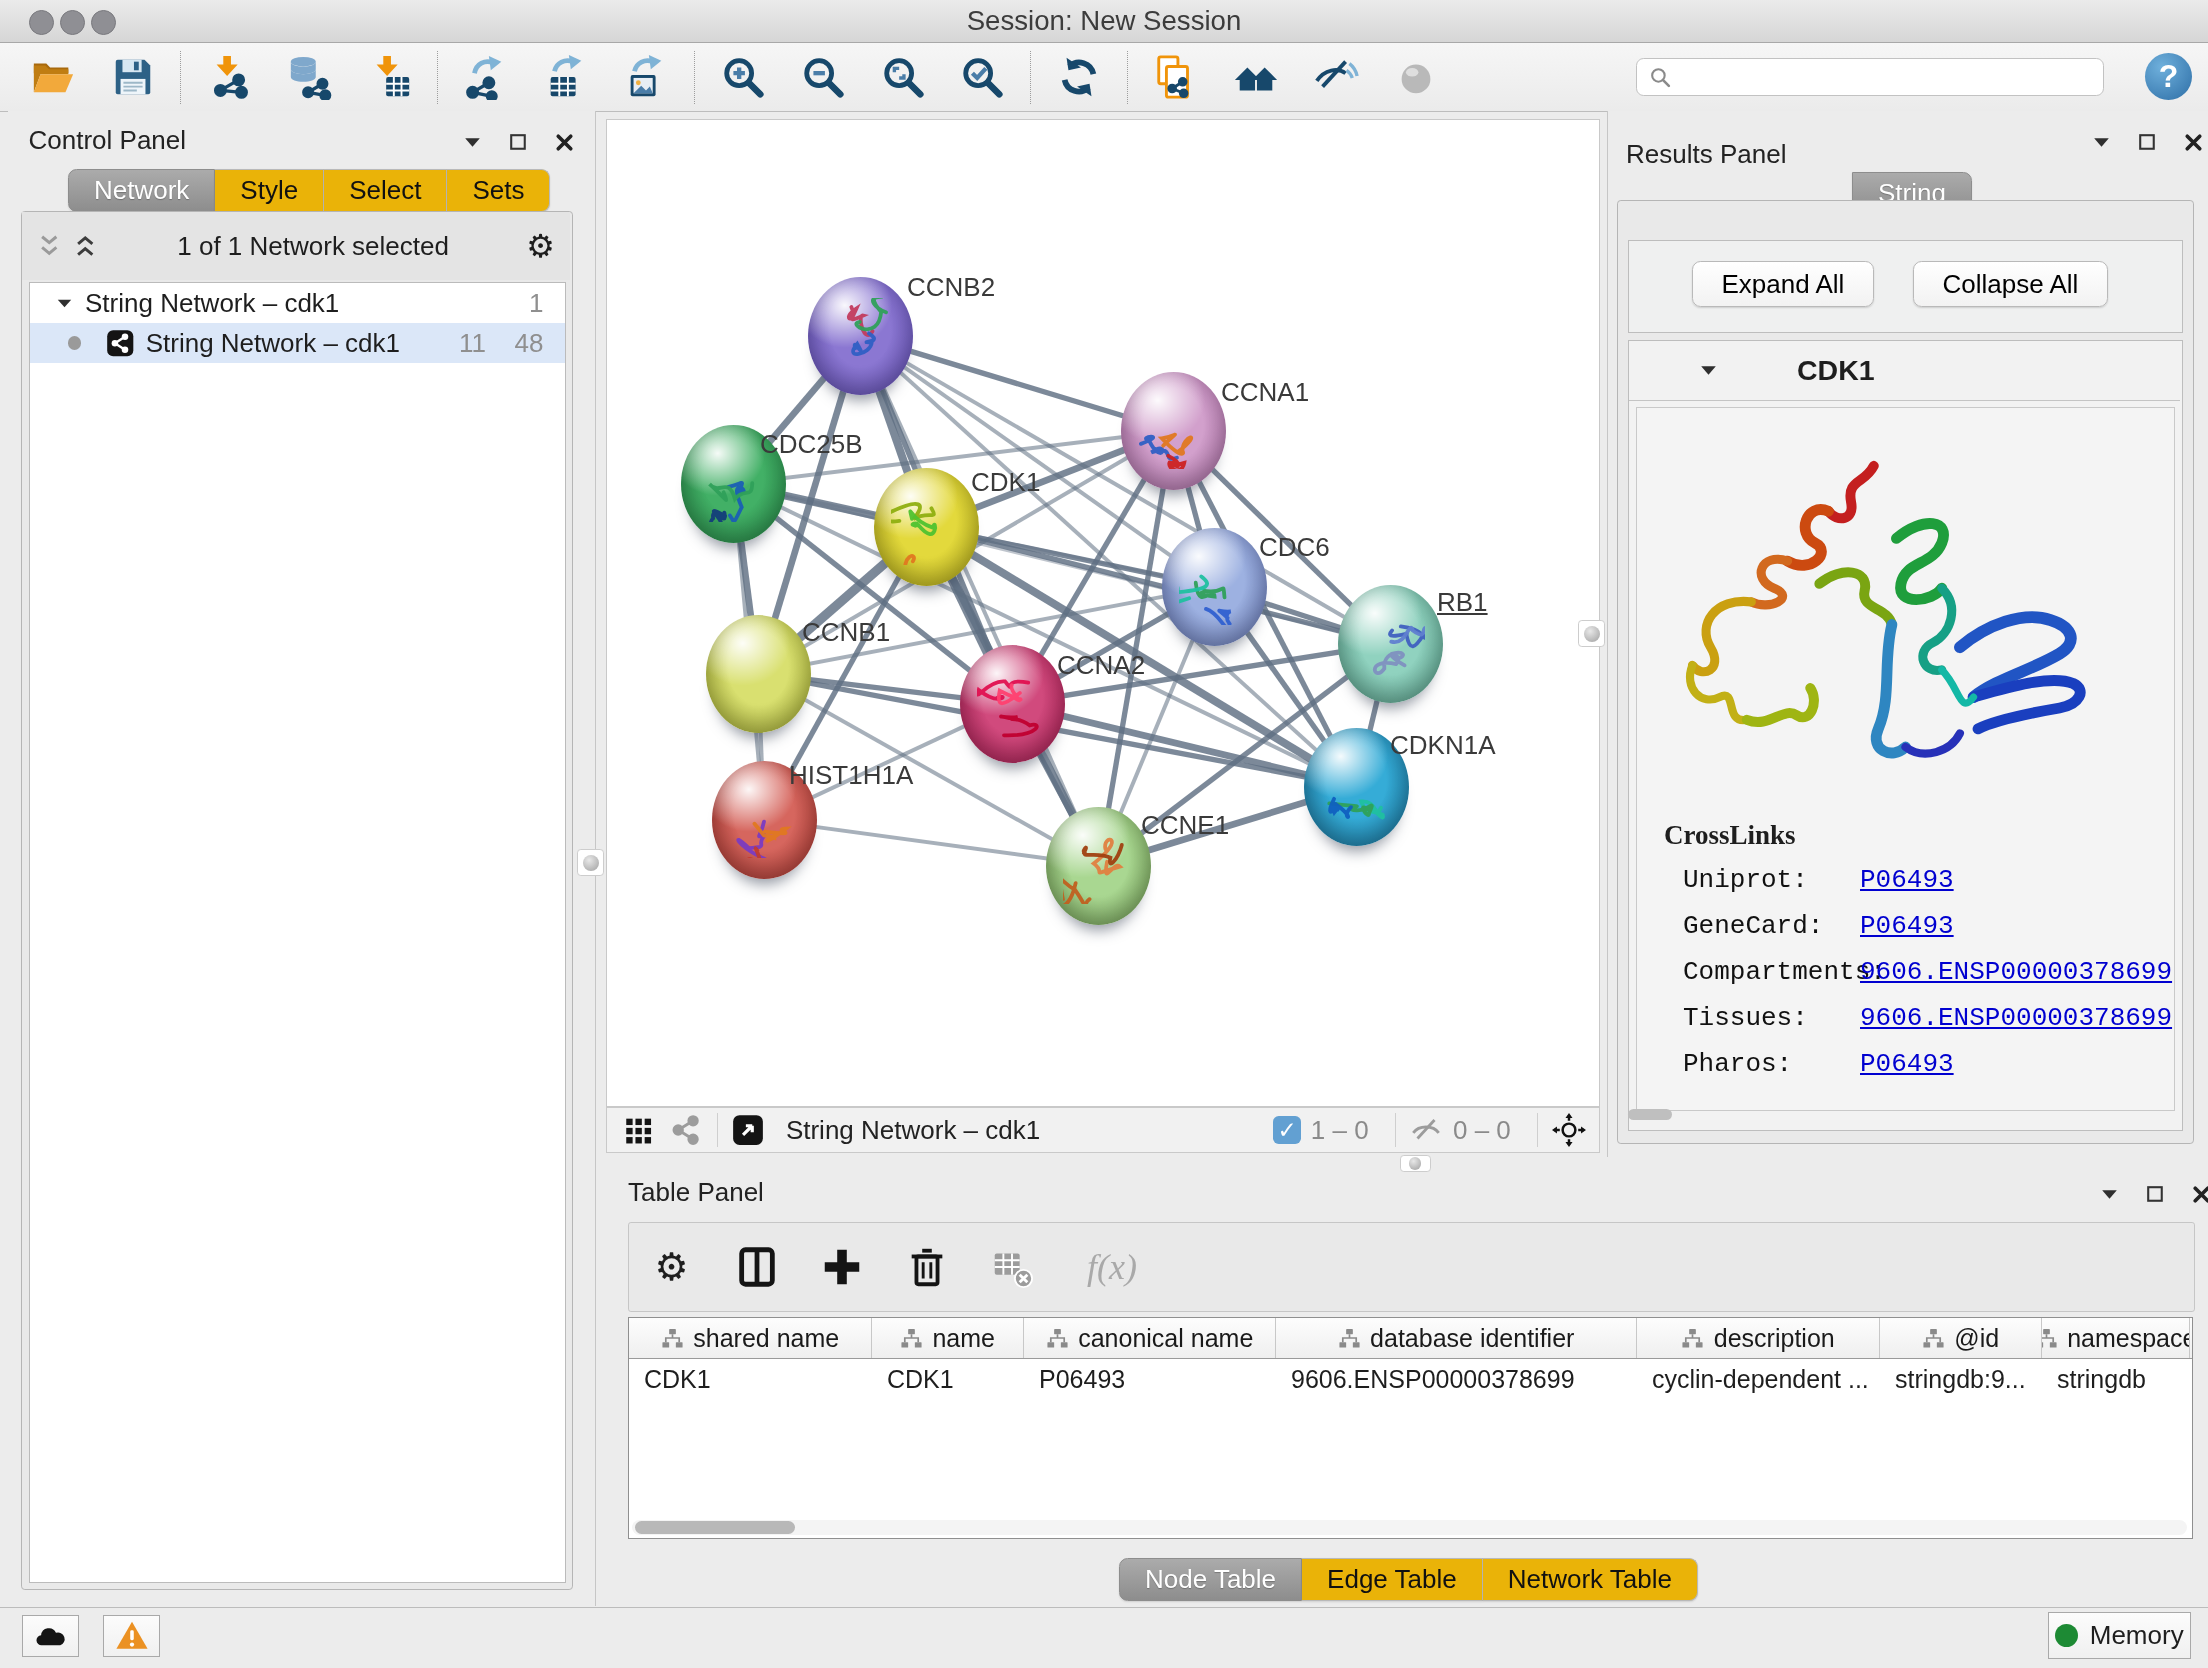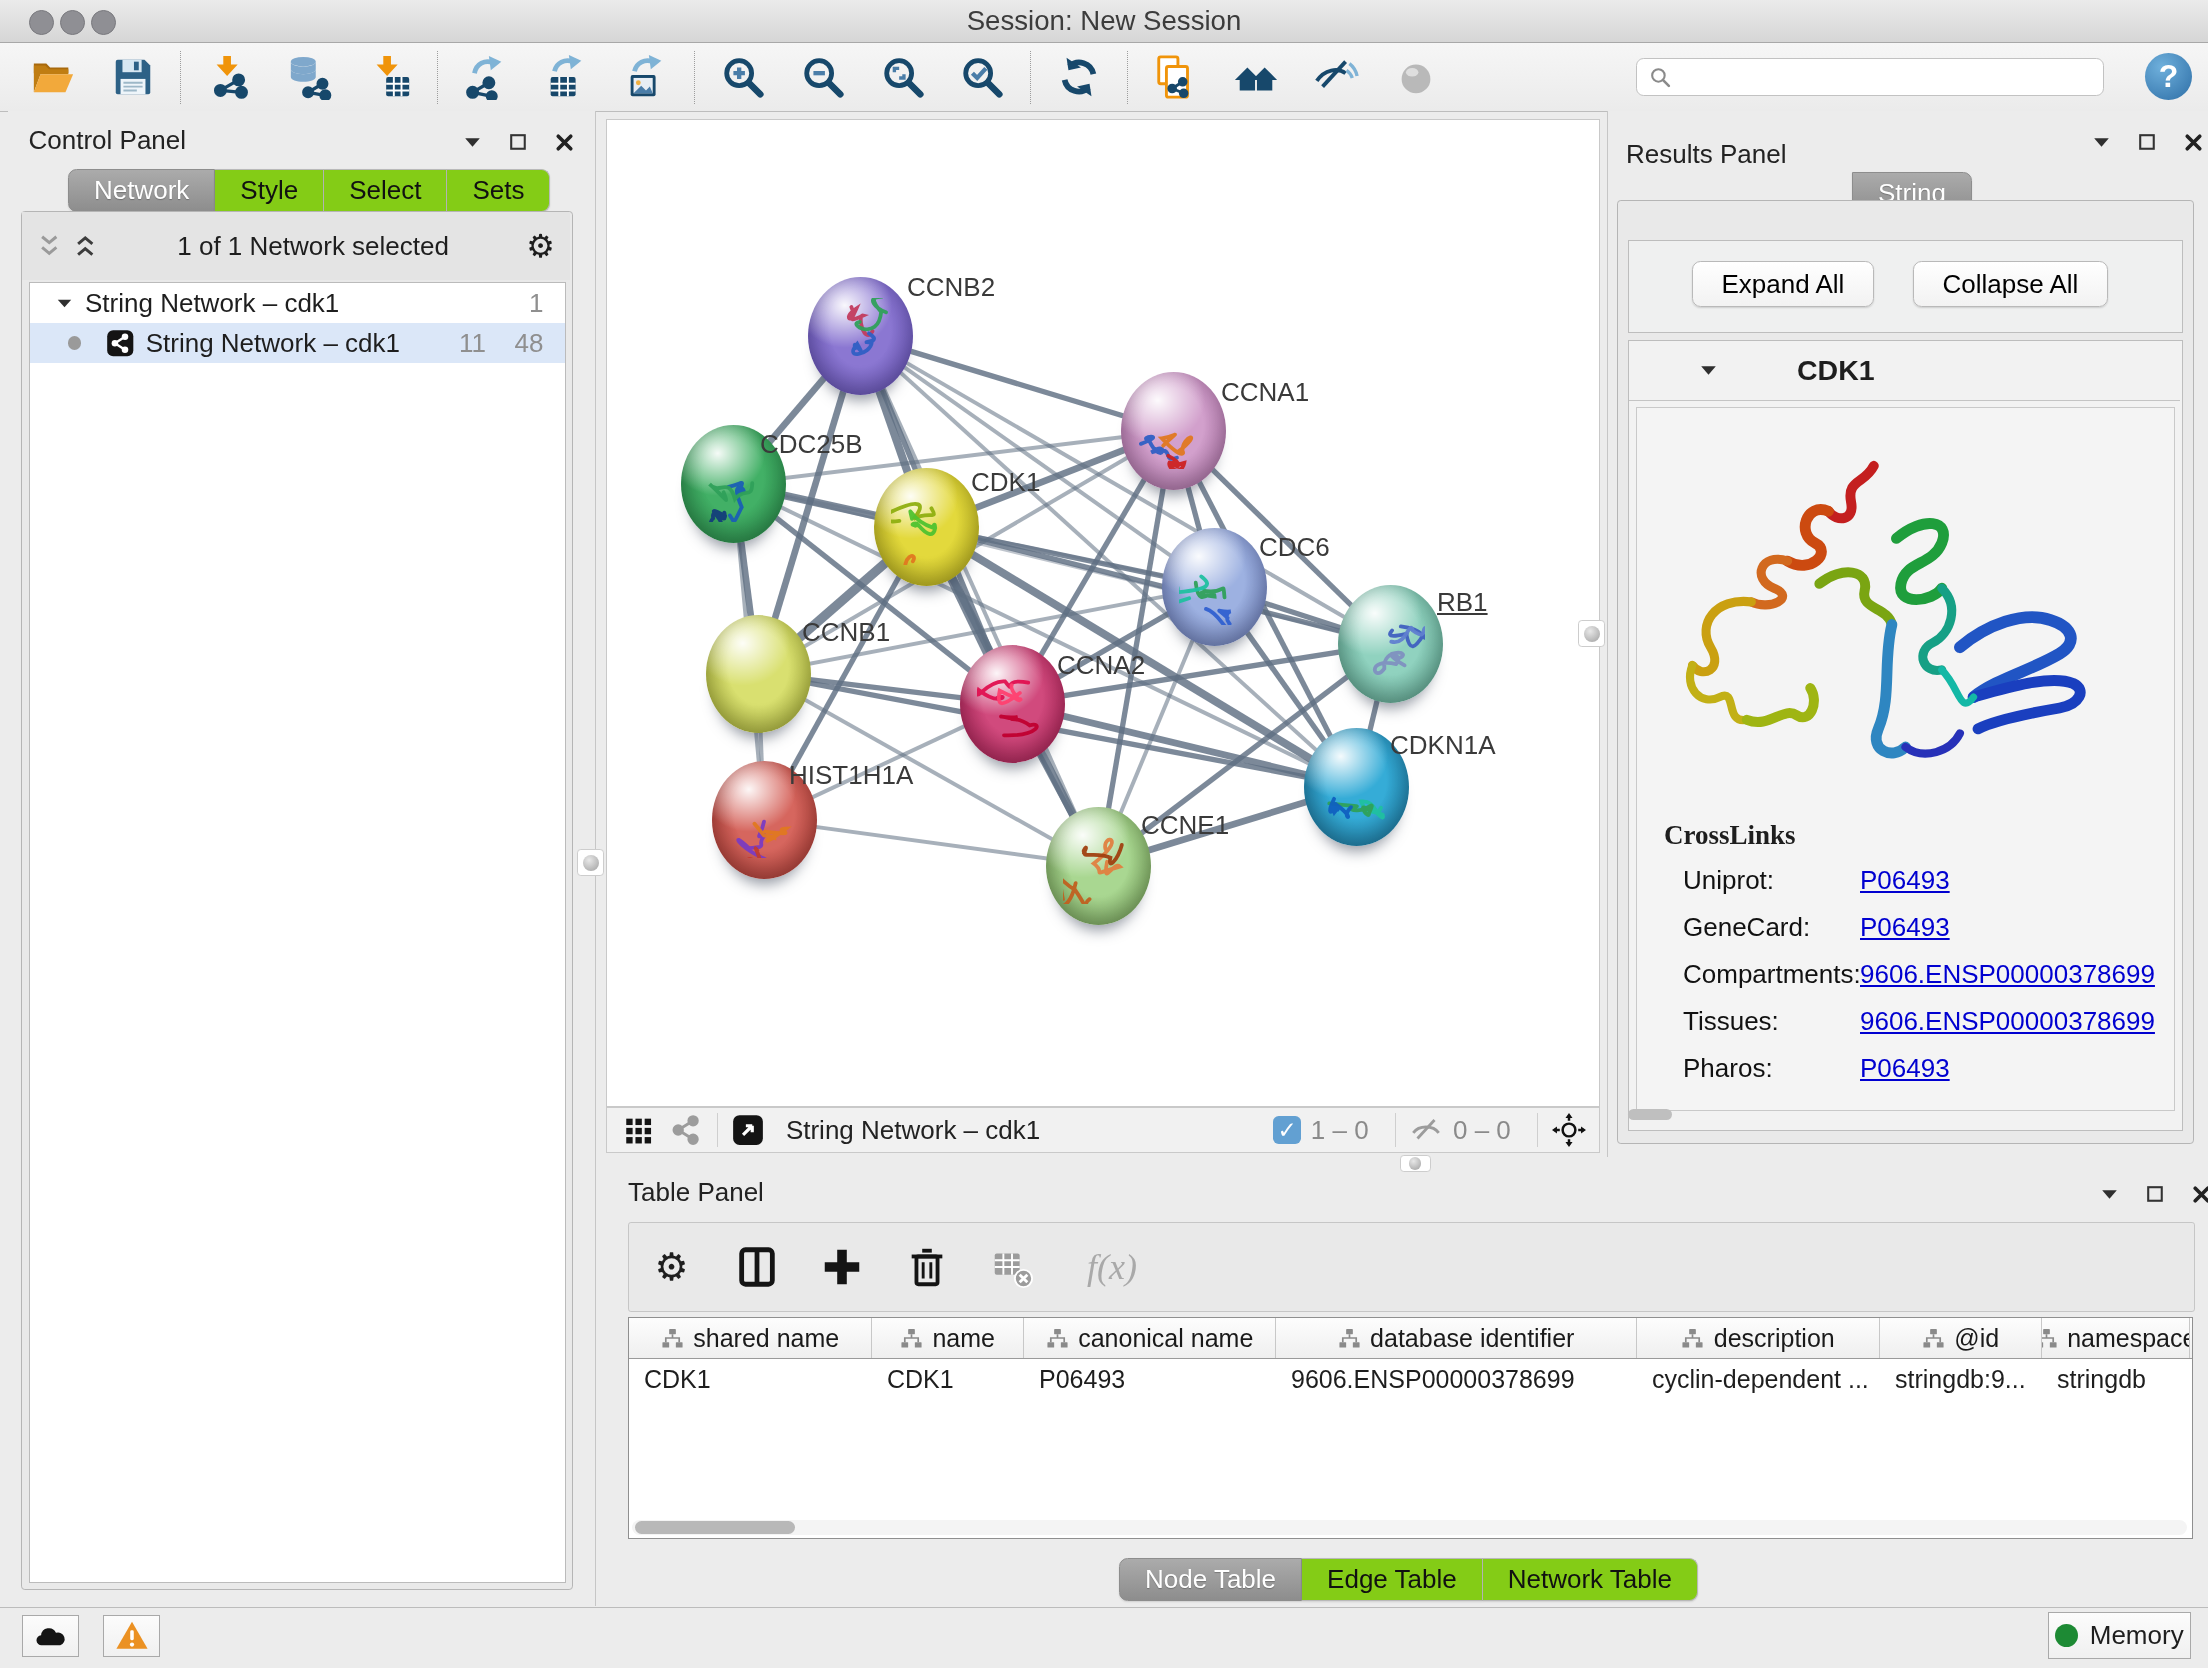--- a/index.html
+++ b/index.html
@@ -23,21 +23,21 @@
   #searchbox svg{width:25px;height:25px;}
   #searchbox input{border:none;outline:none;font-size:23px;flex:1;background:transparent;margin-left:7.6px;}
   #helpbtn{left:2145px;top:53px;width:47px;height:47px;border-radius:50%;
      background:radial-gradient(circle at 35% 30%,#6fb0dc,#2d6ea6);color:#fff;font-size:32px;
      font-weight:bold;display:flex;align-items:center;justify-content:center;}
   
   .phead{font-size:26px;color:#222;}
   .wico{display:flex;gap:21px;align-items:center;}
   .wico svg{width:25px;height:25px;}
   .seg{display:flex;}
-  .seg .tab{background:#84cc16;border:1px solid #b9b9b9;border-left:none;padding:4.8px 25px;
+  .seg .tab{background:#eab308;border:1px solid #b9b9b9;border-left:none;padding:4.8px 25px;
      font-size:26px;color:#111;white-space:nowrap;box-shadow:0 1px 1.9px rgba(0,0,0,.12);}
   .seg .tab:first-child{border-left:1px solid #b9b9b9;border-radius:8.6px 0 0 8.6px;}
   .seg .tab:last-child{border-radius:0 8.6px 8.6px 0;}
   .seg .tab.sel{background:linear-gradient(#ababab,#8d8d8d);color:#fff;border-color:#8d8d8d;
      text-shadow:0 1px 1px rgba(0,0,0,.25);}
   
   #cpanel{left:7.6px;top:111px;width:587px;height:1495px;background:#ececec;border-right:1px solid #c6c6c6;}
   #cp-box{left:21px;top:211px;width:550px;height:1377px;background:#e9e9e9;border:1px solid #b5b5b5;border-radius:3.8px;}
   #cp-sum{left:22px;top:212px;width:548px;height:68px;display:flex;align-items:center;background:#e4e4e4;}
   #cp-tree{left:28.5px;top:282px;width:535px;height:1299px;background:#fff;border:1px solid #bbb;}
@@ -60,21 +60,21 @@
   #rpanel{left:1607px;top:111px;width:601px;height:1046px;background:#ececec;border-left:1px solid #c6c6c6;}
   #rp-outer{left:1617px;top:200px;width:575px;height:942px;background:#e9e9e9;border:1px solid #b5b5b5;border-radius:3.8px;}
   #rp-sub{left:1628px;top:240px;width:553px;height:91px;background:#eff0f0;border:1px solid #bdbdbd;}
   .rbtn{background:linear-gradient(#ffffff,#f2f2f2);border:1px solid #b9b9b9;border-radius:8.6px;
      font-size:26px;padding:6.7px 28.5px;box-shadow:0 1px 1.9px rgba(0,0,0,.15);}
   #rp-main{left:1628px;top:340px;width:553px;height:789px;background:#f2f2f2;border:1px solid #bdbdbd;}
   #rp-entryhead{left:1629px;top:341px;width:551px;height:59px;border-bottom:1px solid #c4c4c4;
      display:flex;align-items:center;}
   #rp-inner{left:1636px;top:407px;width:537px;height:702px;background:#f4f4f4;border:1px solid #cicic1;border:1px solid #c9c9c9;}
   .xheading{font-family:"Liberation Serif",serif;font-weight:bold;font-size:27px;}
-  .xrow{display:flex;font-family:Liberation Sans, sans-serif;font-size:26px;margin-bottom:16px;}
+  .xrow{display:flex;font-family:Liberation Mono, monospace;font-size:26px;margin-bottom:16px;}
   .xrow .xl{width:177px;color:#111;}
   .xrow a{text-decoration:underline;}
   
   #tpanel{left:606px;top:1172px;width:1603px;height:435px;background:#ececec;}
   #tp-toolbar{left:628px;top:1222px;width:1565px;height:88px;background:#e9e9e9;
      border:1px solid #c6c6c6;border-radius:2.9px;display:flex;align-items:center;}
   #tp-toolbar .tbtn{margin:0 15px;}
   #ntable{left:628px;top:1317px;width:1565px;height:222px;background:#fff;border:1.9px solid #8f8f8f;box-sizing:border-box;}
   .thead{display:flex;height:40px;background:linear-gradient(#fdfdfd,#efefef);border-bottom:1.9px solid #9a9a9a;}
   .th{display:flex;align-items:center;justify-content:center;gap:9.5px;font-size:25px;color:#1a1a1a;

